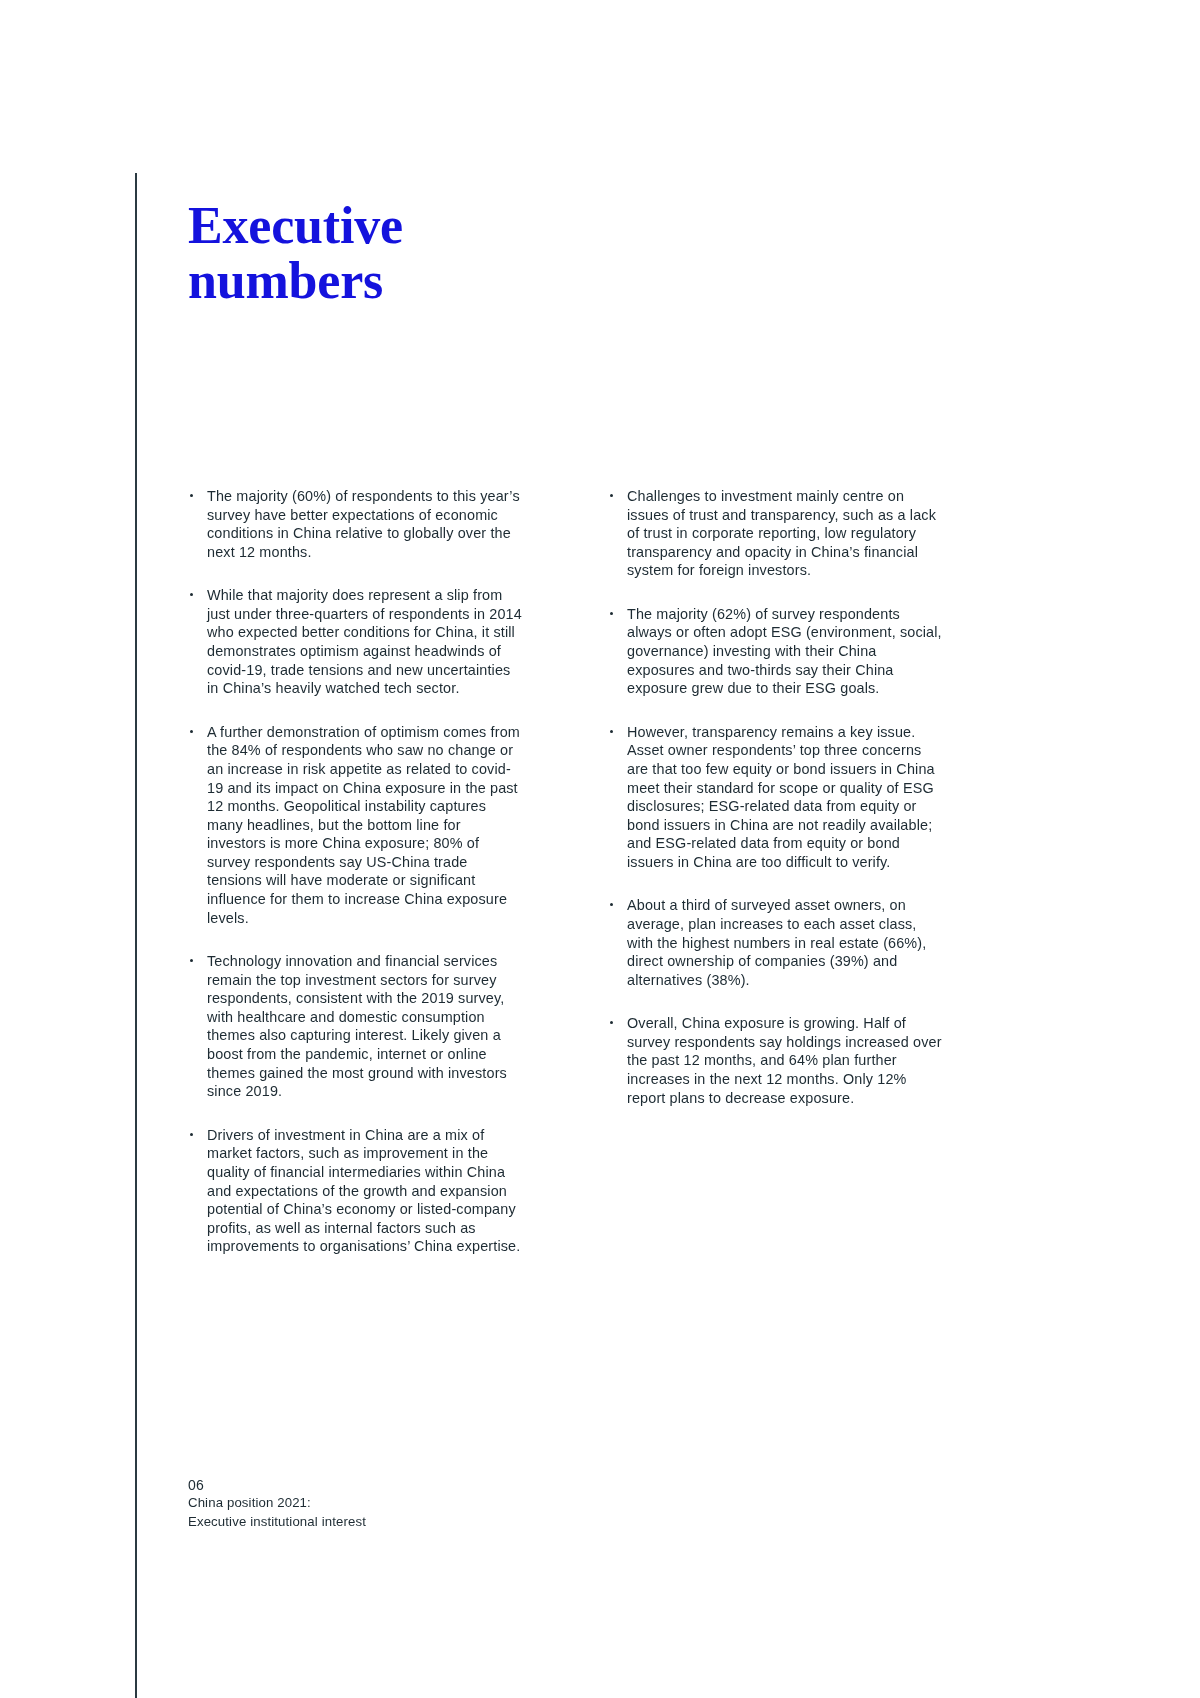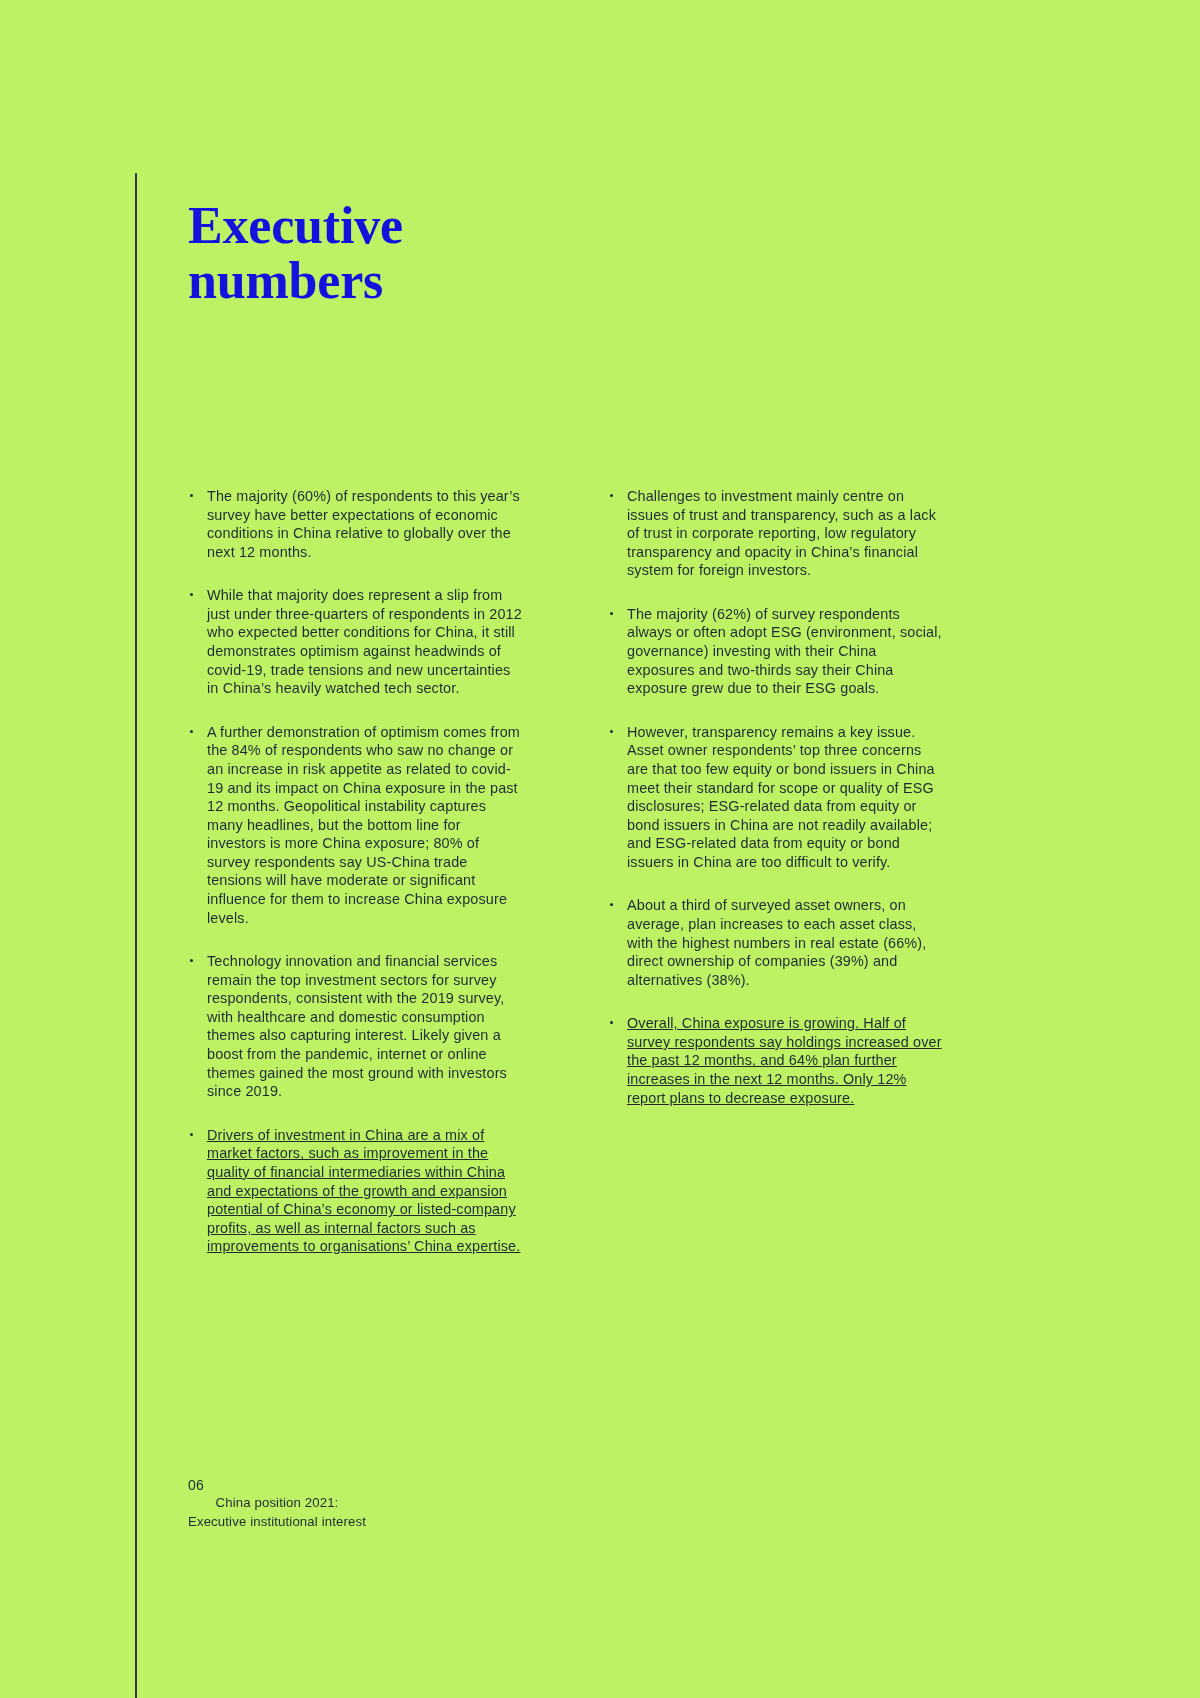--- a/index.html
+++ b/index.html
@@ -11,21 +11,21 @@
     height: 1698px;
     background: #e0f7fd;
     font-family: "Liberation Sans", sans-serif;
     overflow: hidden;
     position: relative;
   }
 
   .page {
     position: absolute;
     inset: 0;
-    background: #bef264;
+    background: #ffffff;
     padding-left: 28px;
   }
 
   
   .left-rule {
     position: absolute;
     left: 135px;
     top: 173px;
     width: 2px;
     height: 1525px;
@@ -72,21 +72,20 @@
     position: relative;
     padding-left: 19px;
     margin-bottom: 25px;
     font-size: 14.4px;
     line-height: 1.29;
     color: #1d2b33;
     letter-spacing: 0.01em;
   }
   ul.bullets > li:last-child {
     margin-bottom: 0;
-    text-decoration: underline;
   }
   ul.bullets > li .dot {
     position: absolute;
     left: 2px;
     top: 7px;
     width: 3px;
     height: 3px;
     background: #1d2b33;
     border-radius: 50%;
   }
@@ -104,21 +103,20 @@
     font-size: 14px;
     color: #1d2b33;
     width: 76px;
     letter-spacing: 0.02em;
   }
   .footer .fnote {
     font-size: 13.2px;
     color: #1d2b33;
     line-height: 1.45;
     letter-spacing: 0.01em;
-    text-align: center;
   }
   .footer .fnote span {
     display: block;
   }
 </style>
 </head>
 <body>
 
 <div class="page">
 
@@ -132,21 +130,21 @@
   <div class="columns">
 
     <div class="col">
       <ul class="bullets">
         <li>
           <span class="dot"></span>
           <span>The majority (60%) of respondents to this year’s survey have better expectations of economic conditions in China relative to globally over the next 12 months.</span>
         </li>
         <li>
           <span class="dot"></span>
-          <span>While that majority does represent a slip from just under three-quarters of respondents in 2012 who expected better conditions for China, it still demonstrates optimism against headwinds of covid-19, trade tensions and new uncertainties in China’s heavily watched tech sector.</span>
+          <span>While that majority does represent a slip from just under three-quarters of respondents in 2014 who expected better conditions for China, it still demonstrates optimism against headwinds of covid-19, trade tensions and new uncertainties in China’s heavily watched tech sector.</span>
         </li>
         <li>
           <span class="dot"></span>
           <span>A further demonstration of optimism comes from the 84% of respondents who saw no change or an increase in risk appetite as related to covid-19 and its impact on China exposure in the past 12 months. Geopolitical instability captures many headlines, but the bottom line for investors is more China exposure; 80% of survey respondents say US-China trade tensions will have moderate or significant influence for them to increase China exposure levels.</span>
         </li>
         <li>
           <span class="dot"></span>
           <span>Technology innovation and financial services remain the top investment sectors for survey respondents, consistent with the 2019 survey, with healthcare and domestic consumption themes also capturing interest. Likely given a boost from the pandemic, internet or online themes gained the most ground with investors since 2019.</span>
         </li>
         <li>

